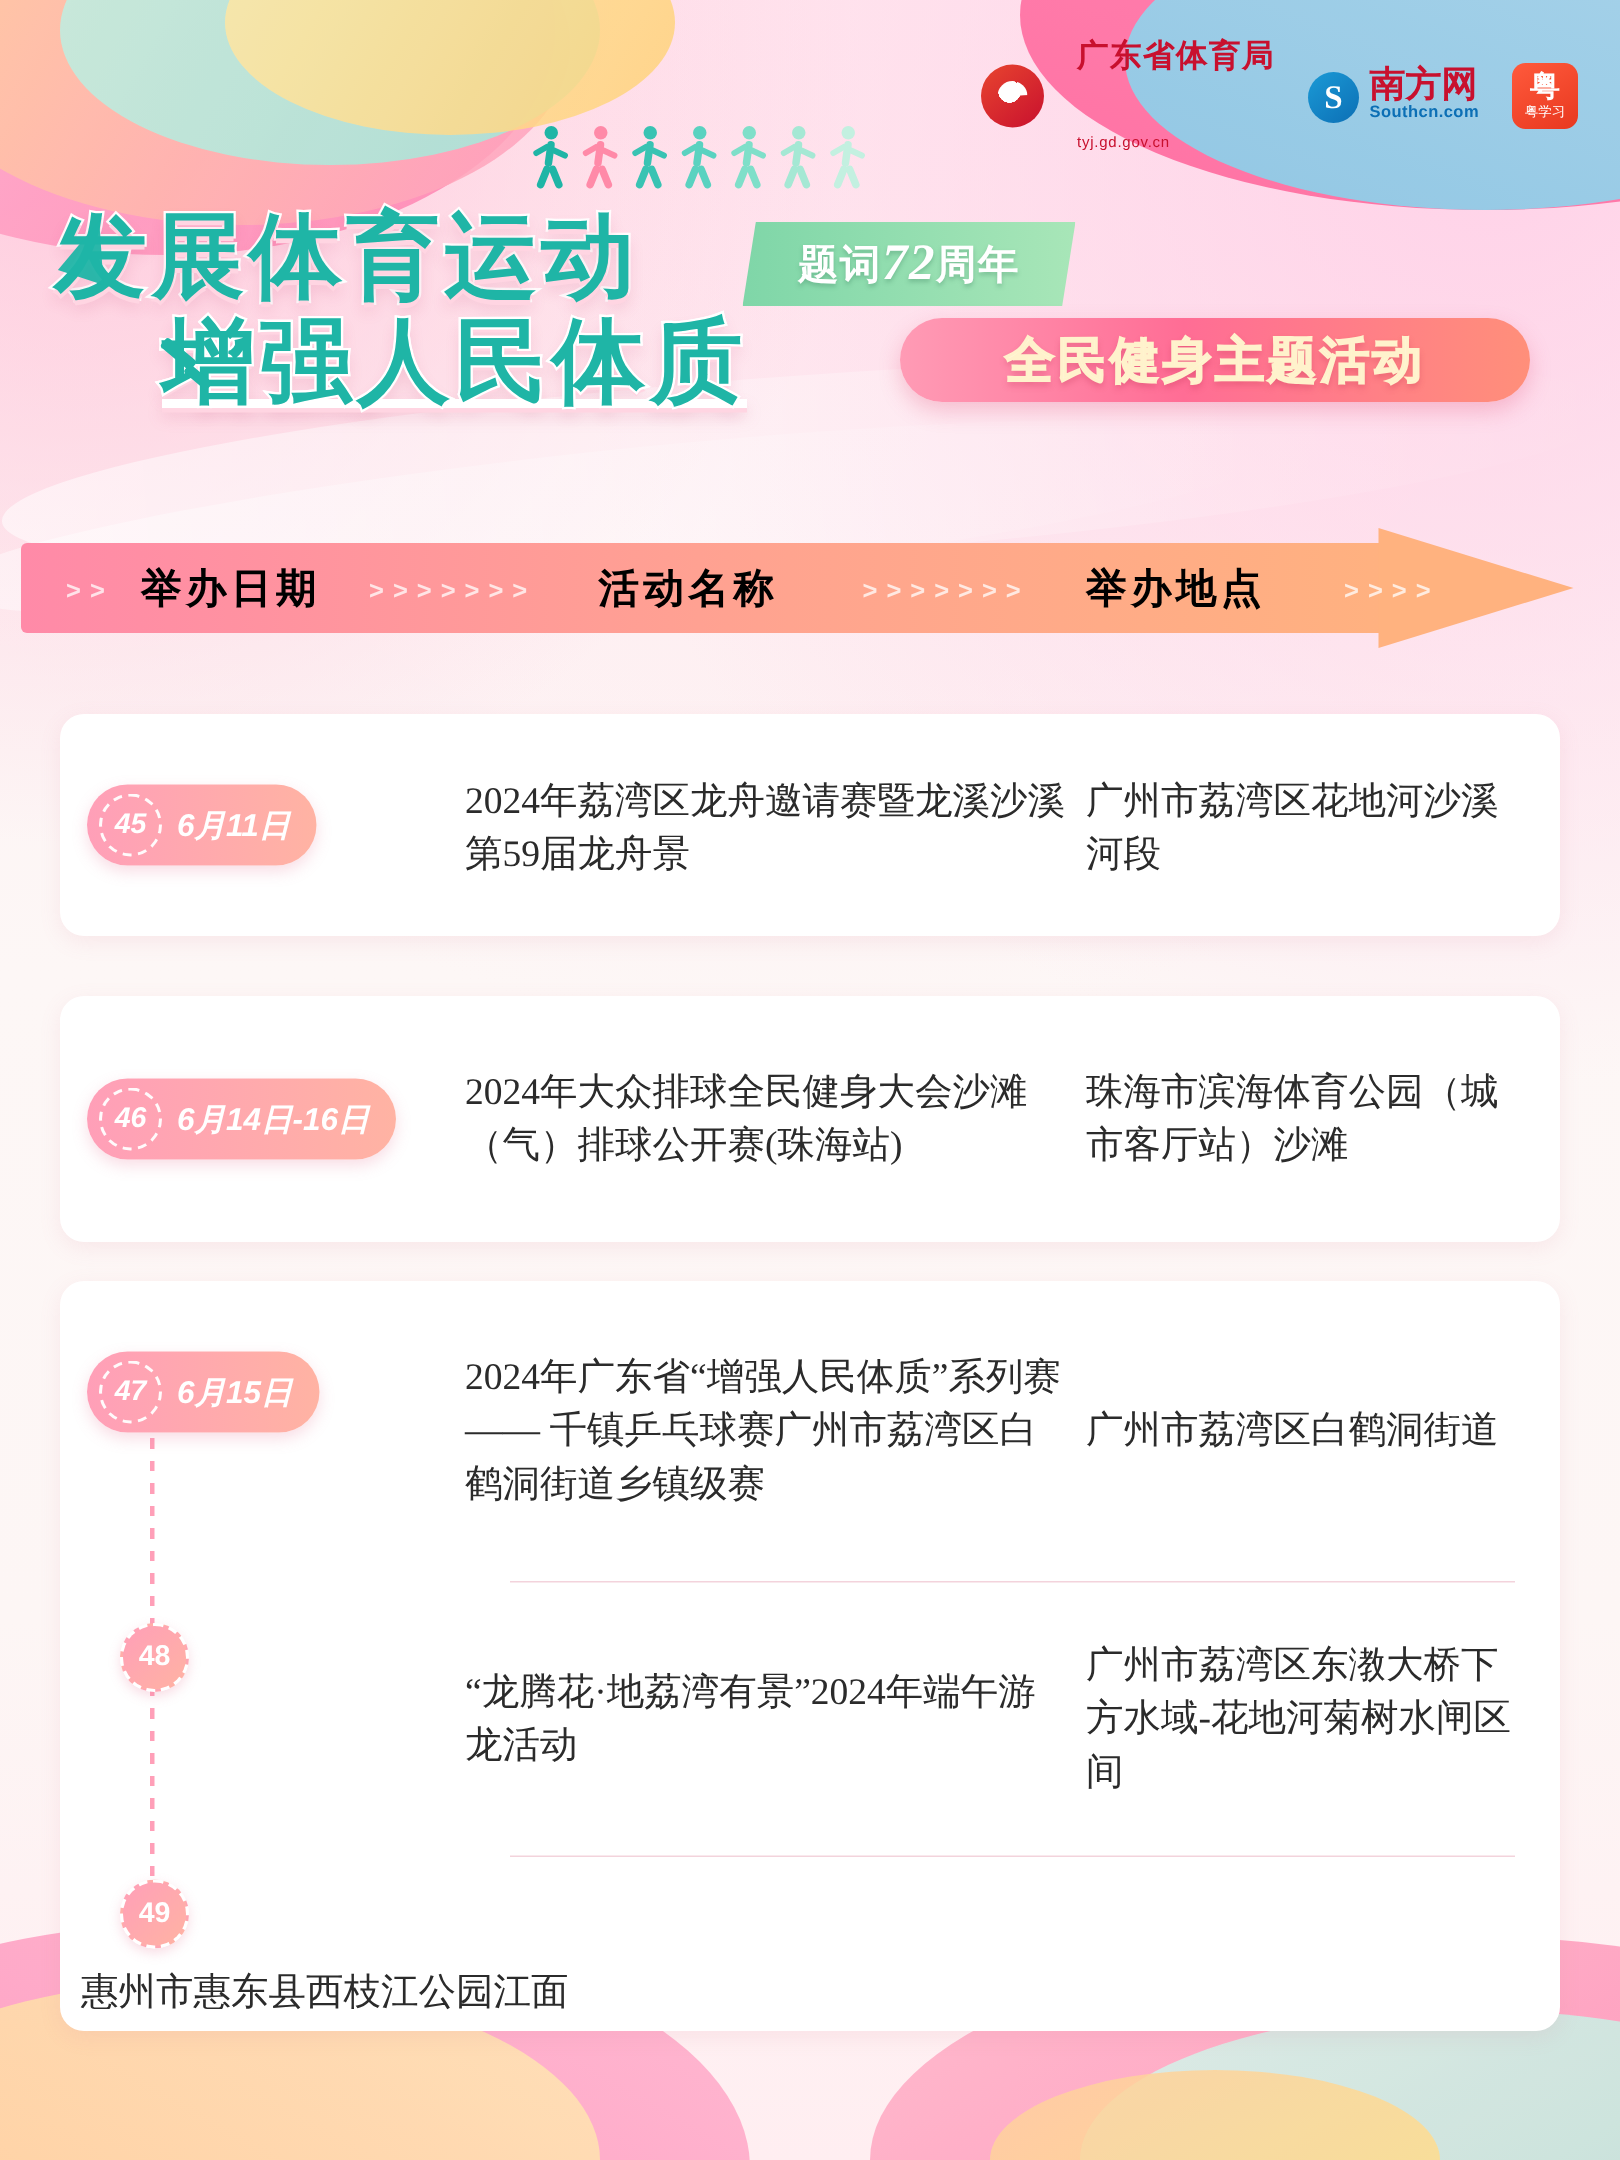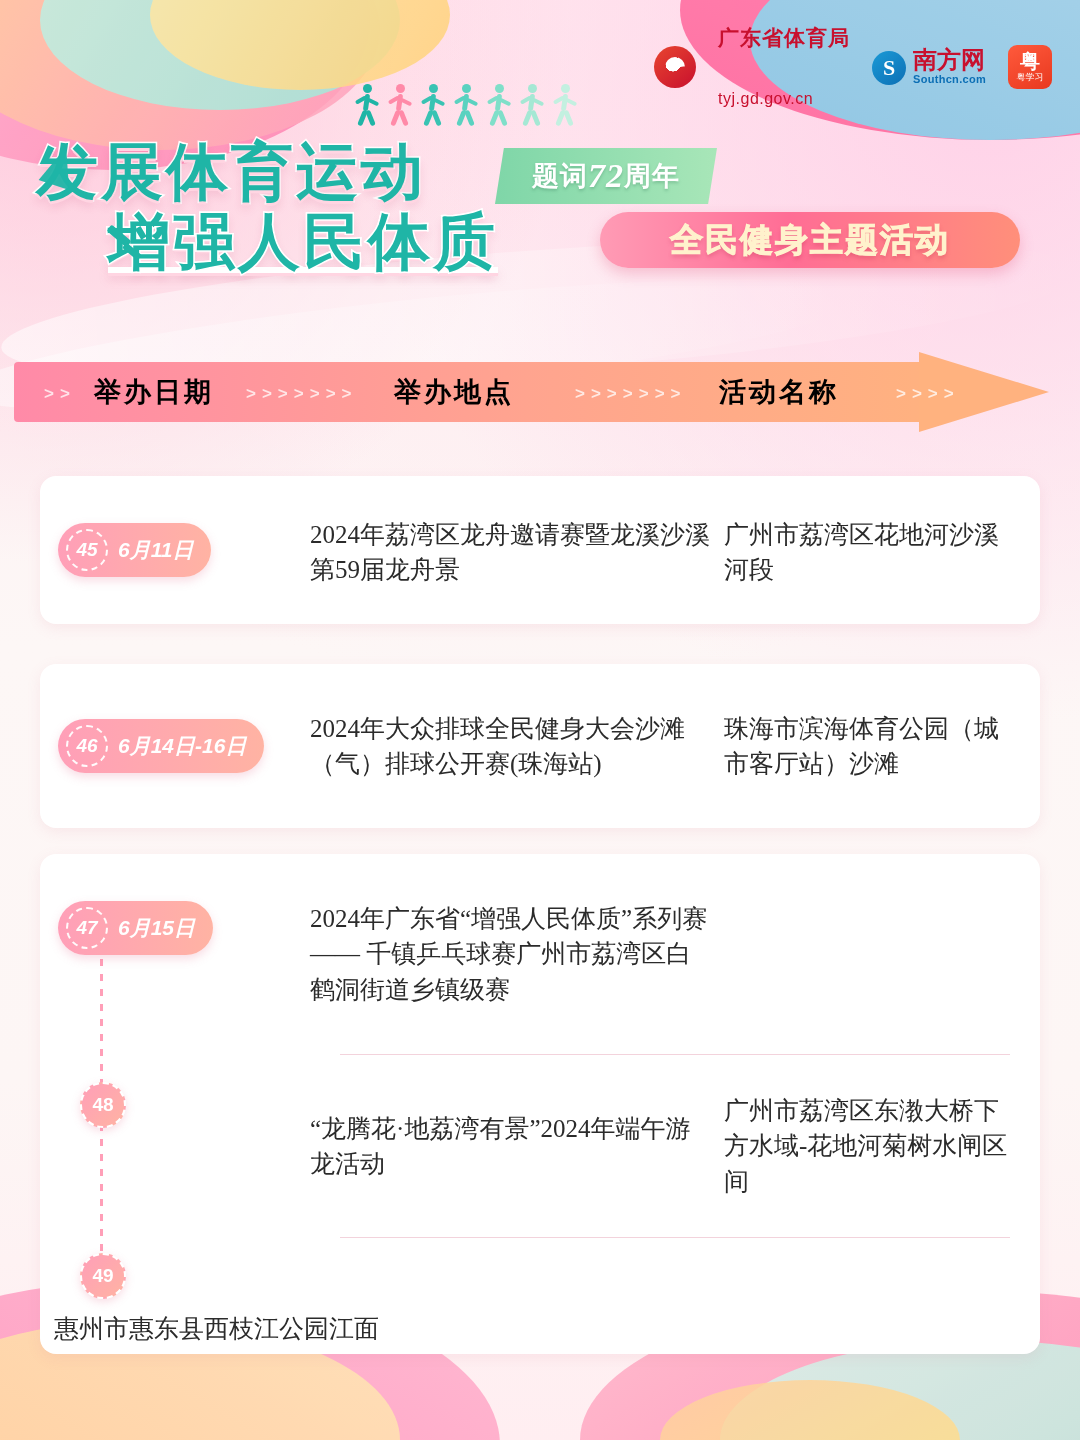--- a/index.html
+++ b/index.html
@@ -50,21 +50,21 @@
   .logos{position:absolute;top:26px;right:28px;display:flex;align-items:center;gap:22px;}
   .logo-gd{display:flex;align-items:center;gap:22px;}
   .logo-gd .badge{width:42px;height:42px;border-radius:50%;
       background:linear-gradient(140deg,#e8452f,#c8102e);position:relative;flex:none;}
   .logo-gd .badge:after{content:"";position:absolute;left:50%;top:50%;width:20px;height:20px;
       transform:translate(-50%,-50%);border-radius:50%;
       background:radial-gradient(circle at 40% 35%,#fff 0 42%,rgba(255,255,255,0) 43%),
                  conic-gradient(from 20deg,#fff 0 18%,rgba(255,255,255,0) 19%);}
   .logo-gd .txt{line-height:1.1;}
   .logo-gd .t1{font-size:21px;font-weight:bold;color:#c8102e;letter-spacing:1px;}
-  .logo-gd .t2{font-size:16px;color:#c8102e;letter-spacing:.5px;margin-top:41px;}
+  .logo-gd .t2{font-size:10px;color:#c8102e;letter-spacing:.5px;margin-top:41px;}
   .logo-nf{display:flex;align-items:flex-end;gap:7px;}
   .logo-nf .mark{width:34px;height:34px;border-radius:50%;
       background:linear-gradient(140deg,#1b9ad6,#0c6fb5);position:relative;flex:none;}
   .logo-nf .mark:after{content:"S";position:absolute;inset:0;display:flex;align-items:center;
       justify-content:center;color:#fff;font-size:22px;font-weight:bold;font-family:"Liberation Serif",serif;}
   .logo-nf .txt{line-height:1.05;}
   .logo-nf .t1{font-size:24px;font-weight:bold;color:#c8102e;font-family:"Liberation Serif",serif;}
   .logo-nf .t2{font-size:11px;color:#0c6fb5;font-weight:bold;letter-spacing:.3px;}
   .logo-yx{width:44px;height:44px;border-radius:9px;
       background:linear-gradient(150deg,#ff5a3c,#e8381f);color:#fff;display:flex;flex-direction:column;
@@ -272,22 +272,22 @@
 
 <div class="pill-theme">
   <span>全民健身主题活动</span>
 </div>
 
 <div class="headerbar">
   <div class="bar"></div>
   <div class="tip"></div>
   <div class="cols">
     <div class="col c1">举办日期</div>
+    <div class="col c2">活动名称</div>
     <div class="col c3">举办地点</div>
-    <div class="col c2">活动名称</div>
   </div>
   <div class="chev d">&gt;&gt;</div>
   <div class="chev a">&gt;&gt;&gt;&gt;&gt;&gt;&gt;</div>
   <div class="chev b">&gt;&gt;&gt;&gt;&gt;&gt;&gt;</div>
   <div class="chev c">&gt;&gt;&gt;&gt;</div>
 </div>
 
 <div class="card" id="card1">
   <div class="pill-date" style="top:47px;">
     <div class="num">45</div>
@@ -312,20 +312,21 @@
 
 <div class="card" id="card3">
   <div class="dotline" style="top:90px;height:330px;"></div>
 
   <div class="pill-date" style="top:47px;">
     <div class="num">47</div>
     <div class="dt">6月15日</div>
   </div>
   <div class="row" style="min-height:168px;">
     <div class="name">2024年广东省“增强人民体质”系列赛—— 千镇乒乓球赛广州市荔湾区白鹤洞街道乡镇级赛</div>
+    <div class="place">广州市荔湾区白鹤洞街道</div>
   </div>
 
   <div class="divider"></div>
 
   <div class="dot-only" style="top:228px;">
     <span>48</span>
   </div>
   <div class="row" style="min-height:150px;">
     <div class="name">“龙腾花·地荔湾有景”2024年端午游龙活动</div>
     <div class="place">广州市荔湾区东漖大桥下方水域-花地河菊树水闸区间</div>

